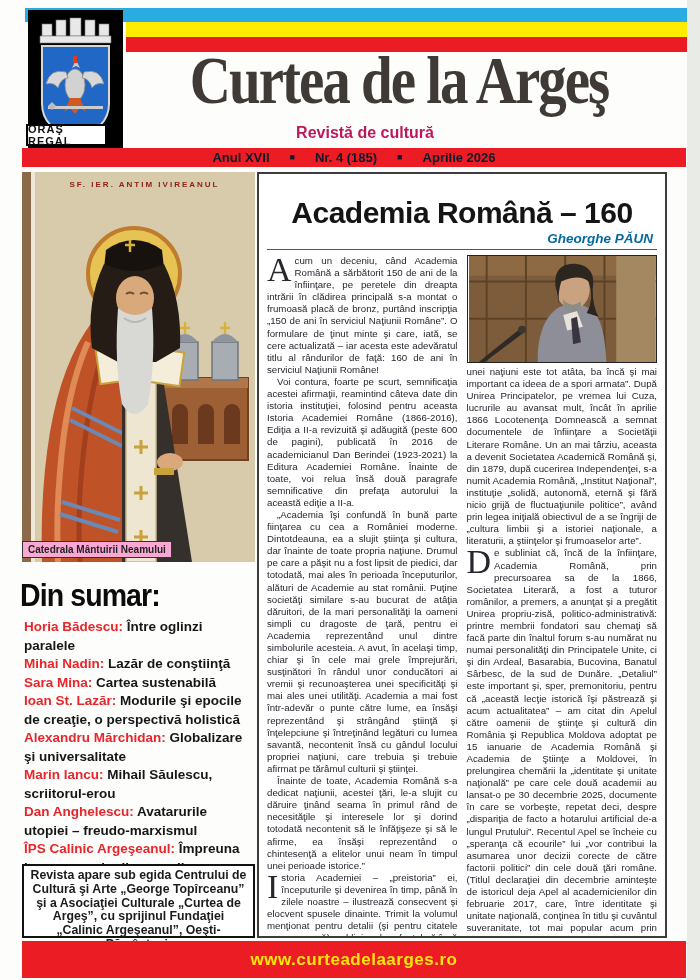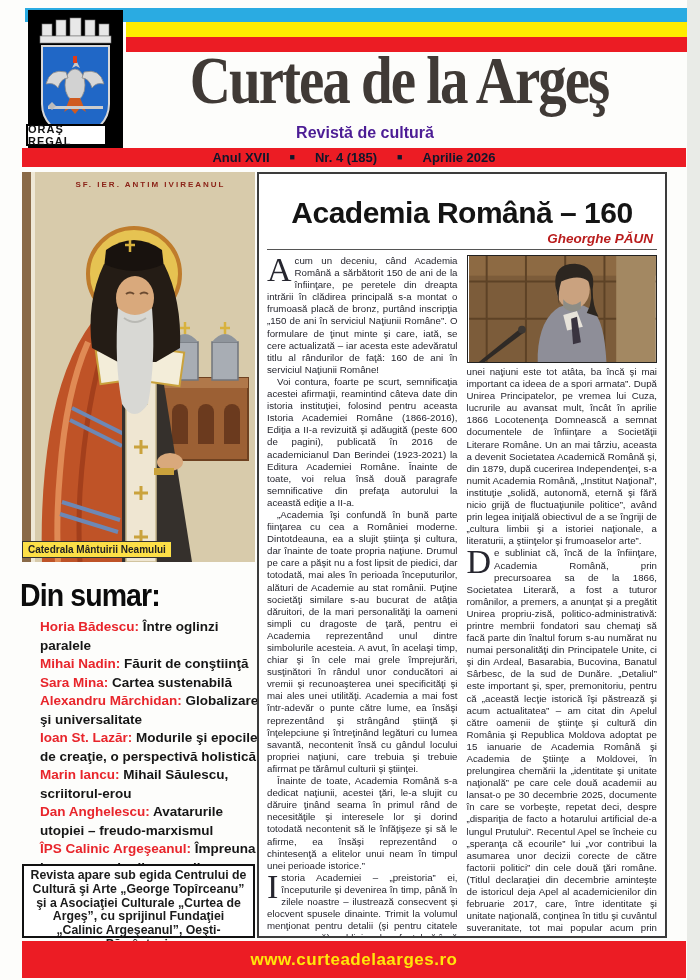--- a/index.html
+++ b/index.html
@@ -7,38 +7,38 @@
   .page{position:absolute;left:0;top:0;width:700px;height:980px;background:#fdfdfb;}
   .edge-band{position:absolute;right:0;top:0;width:13px;height:980px;background:#e9ebe7;}
 
   
   .stripe-blue{position:absolute;left:25px;top:8px;width:672px;height:14px;background:#2aabe2;}
   .stripe-yellow{position:absolute;left:126px;top:22px;width:565px;height:15px;background:#ffec00;}
   .stripe-red{position:absolute;left:126px;top:37px;width:565px;height:15px;background:#ec1c24;}
   .coa{position:absolute;left:28px;top:10px;width:95px;height:138px;background:#000;}
   .coa-label{position:absolute;left:26px;top:124px;width:81px;height:22px;background:#fff;border:2px solid #000;box-sizing:border-box;font-size:11px;font-weight:bold;letter-spacing:1px;display:flex;align-items:center;justify-content:center;color:#111;z-index:6;}
   .masthead-title{position:absolute;left:135px;top:46px;width:528px;text-align:center;font-family:"Liberation Serif",serif;font-weight:bold;font-size:57px;line-height:1;color:#403a36;transform:scaleY(1.18);transform-origin:top;letter-spacing:-2px;}
-  .masthead-sub{position:absolute;left:105px;top:124px;width:520px;text-align:center;color:#4c1d95;font-weight:bold;font-size:16px;}
+  .masthead-sub{position:absolute;left:105px;top:124px;width:520px;text-align:center;color:#be185d;font-weight:bold;font-size:16px;}
   .issue-bar{position:absolute;left:22px;top:148px;width:664px;height:19px;background:#ec1c24;color:#0f172a;font-weight:bold;font-size:13px;display:flex;align-items:center;justify-content:center;gap:20px;z-index:4;}
   .issue-bar .sq{font-size:9px;line-height:1;}
 
   
   .icon-art{position:absolute;left:22px;top:172px;width:233px;height:390px;background:#d8cbab;overflow:hidden;}
-  .icon-label{position:absolute;left:14px;top:8px;width:217px;text-align:center;font-size:8px;font-weight:bold;letter-spacing:2px;color:#8b2318;padding-left:6px;}
-  .icon-caption{position:absolute;left:22px;top:541px;background:#fde047;border:1px solid #333;font-size:10px;font-weight:bold;color:#222;padding:2px 5px;z-index:3;}
+  .icon-label{position:absolute;left:14px;top:8px;width:217px;text-align:center;font-size:8px;font-weight:bold;letter-spacing:2px;color:#8b2318;}
+  .icon-caption{position:absolute;left:22px;top:541px;background:#f9a8d4;border:1px solid #333;font-size:10px;font-weight:bold;color:#222;padding:2px 5px;z-index:3;}
   .sumar-heading{position:absolute;left:20px;top:578px;width:235px;font-size:31px;font-weight:bold;letter-spacing:-1px;color:#0c0c0c;transform:scaleX(0.92);transform-origin:left;}
-  .sumar-list{position:absolute;left:24px;top:618px;width:231px;font-size:13.5px;font-weight:bold;line-height:18.5px;color:#161616;margin-left:16px;}
+  .sumar-list{position:absolute;left:24px;top:618px;width:231px;font-size:13.5px;font-weight:bold;line-height:18.5px;color:#161616;}
   .sumar-item{margin:0;}
   .sumar-author{color:#e8252b;}
   .note-box{position:absolute;left:22px;top:864px;width:233px;height:74px;box-sizing:border-box;border:2px solid #111;background:#fff;font-size:12.3px;font-weight:bold;color:#1b1b1b;text-align:center;padding:3px 6px;line-height:13.8px;}
 
   
   .article{position:absolute;left:257px;top:172px;width:410px;height:766px;box-sizing:border-box;border:2px solid #3c3c3c;background:#fff;padding:20px 8px;overflow:hidden;}
   .article h1{margin:2px 0 0 0;text-align:center;font-size:30px;letter-spacing:-0.5px;color:#141414;line-height:1.1;}
-  .article-author{text-align:right;font-weight:bold;font-style:italic;font-size:13.5px;color:#b91c1c;padding:2px 4px 3px 0;border-bottom:1.5px solid #555;}
+  .article-author{text-align:right;font-weight:bold;font-style:italic;font-size:13.5px;color:#0369a1;padding:2px 4px 3px 0;border-bottom:1.5px solid #555;}
   .cols{display:flex;gap:9px;margin-top:5px;}
   .col{width:50%;text-align:justify;font-size:9.7px;line-height:12.1px;color:#26262f;}
   .col p{margin:0;text-indent:10px;}
   .col p.p-first,.col p.cont{text-indent:0;}
   .dropcap{float:left;font-family:"Liberation Serif",serif;font-size:34px;line-height:27px;padding:1px 3px 0 0;color:#26262f;}
   .photo{width:100%;height:108px;border:1px solid #222;box-sizing:border-box;display:block;margin:0 0 3px 0;}
 
   
   .footer-bar{position:absolute;left:22px;top:941px;width:664px;height:37px;background:#ec1c24;display:flex;align-items:center;justify-content:center;}
   .footer-url{color:#ffe60a;font-weight:bold;font-size:17px;letter-spacing:0.5px;}
@@ -141,24 +141,24 @@
       <ellipse cx="148" cy="290" rx="13" ry="9" fill="#d9a97c"></ellipse>
       <rect x="132" y="296" width="20" height="7" fill="#caa23c"></rect>
     </svg>
     <div class="icon-label">SF. IER. ANTIM IVIREANUL</div>
   </div>
   <div class="icon-caption">Catedrala Mântuirii Neamului</div>
 
   <div class="sumar-heading">Din sumar:</div>
   <div class="sumar-list">
     <div class="sumar-item"><span class="sumar-author">Horia Bădescu:</span> <span>Între oglinzi paralele</span></div>
-    <div class="sumar-item"><span class="sumar-author">Mihai Nadin:</span> <span>Făurit de conştiinţă</span></div>
+    <div class="sumar-item"><span class="sumar-author">Mihai Nadin:</span> <span>Lazăr de conştiinţă</span></div>
     <div class="sumar-item"><span class="sumar-author">Sara Mina:</span> <span>Cartea sustenabilă</span></div>
+    <div class="sumar-item"><span class="sumar-author">Ioan St. Lazăr:</span> <span>Modurile şi epocile de creaţie, o perspectivă holistică</span></div>
     <div class="sumar-item"><span class="sumar-author">Alexandru Mărchidan:</span> <span>Globalizare şi universalitate</span></div>
-    <div class="sumar-item"><span class="sumar-author">Ioan St. Lazăr:</span> <span>Modurile şi epocile de creaţie, o perspectivă holistică</span></div>
     <div class="sumar-item"><span class="sumar-author">Marin Iancu:</span> <span>Mihail Săulescu, scriitorul-erou</span></div>
     <div class="sumar-item"><span class="sumar-author">Dan Anghelescu:</span> <span>Avatarurile utopiei – freudo-marxismul</span></div>
     <div class="sumar-item"><span class="sumar-author">ÎPS Calinic Argeşeanul:</span> <span>Împreuna lucrare a raţiunii cu credinţa</span></div>
   </div>
 
   <div class="note-box">Revista apare sub egida Centrului de Cultură şi Arte „George Topîrceanu” şi a Asociaţiei Culturale „Curtea de Argeş”, cu sprijinul Fundaţiei „Calinic Argeşeanul”, Oeşti-Pământeni.</div>
 
   <div class="article">
     <h1>Academia Română – 160</h1>
     <div class="article-author">Gheorghe PĂUN</div>

